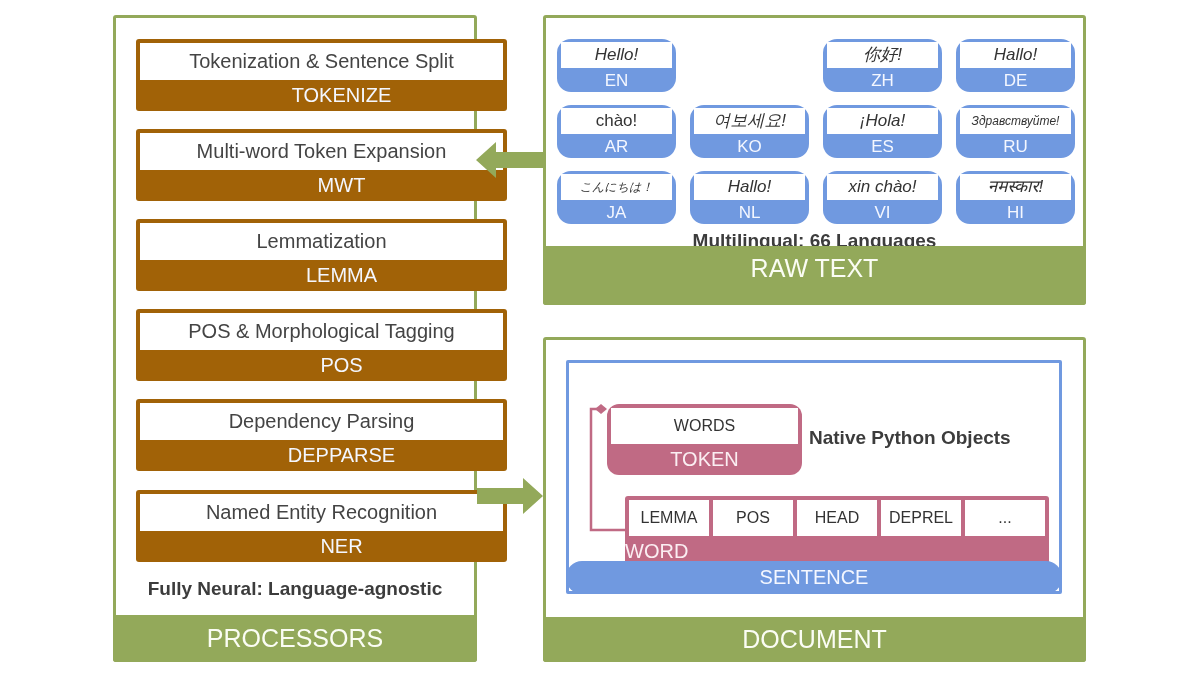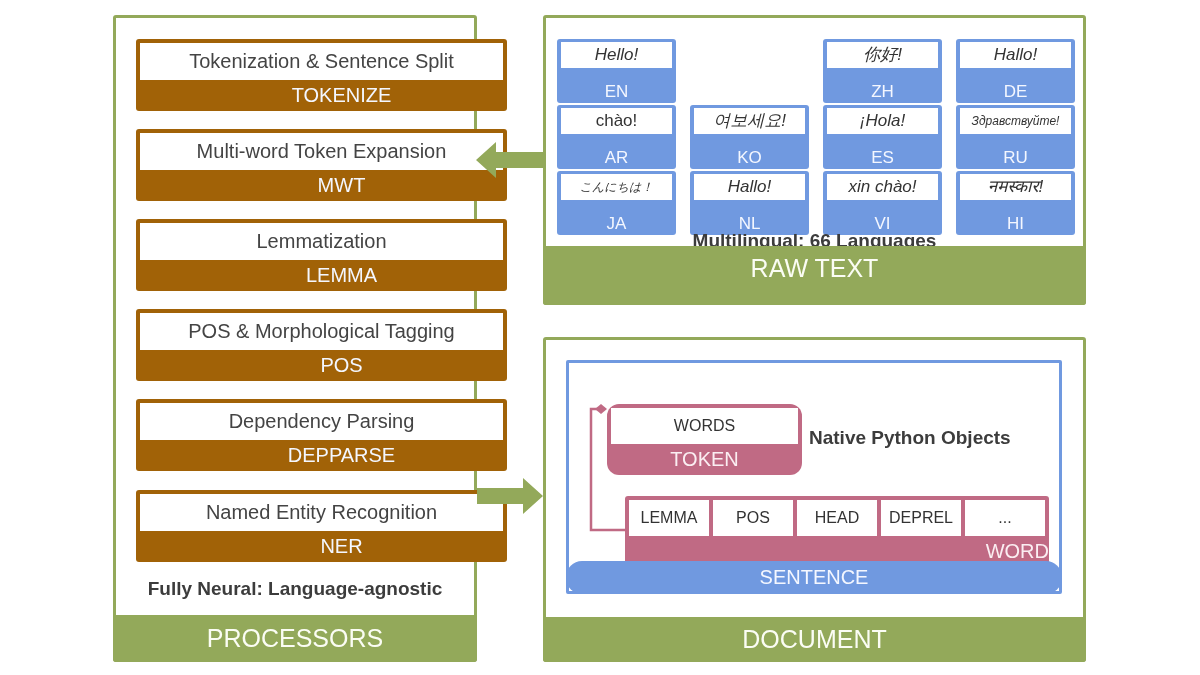--- a/index.html
+++ b/index.html
@@ -30,22 +30,22 @@
       background: #fff; text-align: center; line-height: 37px;
       font-size: 20px; color: #444;
     }
     .proc .code {
       position: absolute; left: 0; right: 0; bottom: 0; height: 31px;
       text-align: center; line-height: 31px; font-size: 20px; color: #f4f7ff; padding-left: 40px;
     }
 
     
     .lang {
-      position: absolute; width: 119px; height: 64px;
-      background: #7099e0; border-radius: 3px; box-sizing: border-box;
+      position: absolute; width: 119px; height: 53px;
+      background: #7099e0; border-radius: 14px; box-sizing: border-box;
     }
     .lang .greet {
       position: absolute; left: 4px; right: 4px; top: 3px; height: 26px;
       background: #fff; text-align: center; line-height: 26px;
       font-size: 17px; font-style: italic; color: #333; overflow: hidden; white-space: nowrap;
     }
     .lang .greet.small { font-size: 12px; }
     .lang .code {
       position: absolute; left: 0; right: 0; bottom: 0; height: 23px;
       text-align: center; line-height: 23px; font-size: 17px; color: #f4f7ff;
@@ -82,21 +82,21 @@
     }
     .word .fields {
       position: absolute; left: 4px; right: 4px; top: 4px; height: 36px;
       display: flex; gap: 4px;
     }
     .word .fields .cell {
       flex: 1; background: #fff; text-align: center; line-height: 36px; font-size: 16px; color: #333;
     }
     .word .lbl {
       position: absolute; left: 0; right: 0; bottom: 0; height: 30px;
-      text-align: right; line-height: 30px; font-size: 20px; color: #fbeef2;
+      text-align: left; line-height: 30px; font-size: 20px; color: #fbeef2;
     }
   </style>
 </head>
 <body>
 
 <div class="panel" style="left:113px; top:15px; width:364px; height:647px;">
   <div class="proc" style="top:21px;">
     <div class="desc">Tokenization &amp; Sentence Split</div>
     <div class="code">TOKENIZE</div>
   </div>

